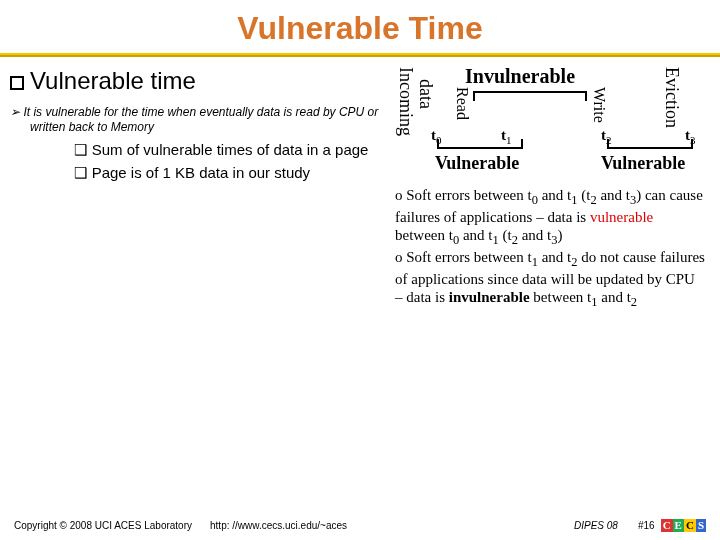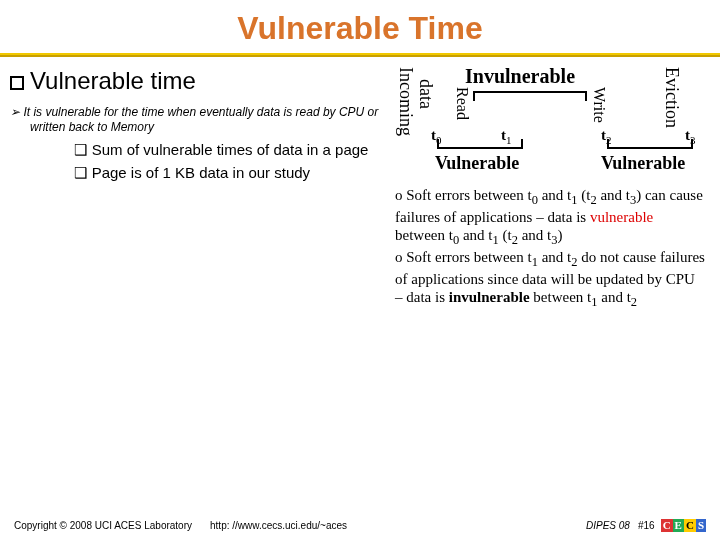--- a/index.html
+++ b/index.html
@@ -133,21 +133,21 @@
     left: 14px;
     right: 14px;
     font-size: 10px;
     font-family: Arial, sans-serif;
     color: #000;
     display: flex;
     align-items: center;
   }
   .footer .copy { flex: 0 0 auto; margin-right: 18px; }
   .footer .url { flex: 1 1 auto; }
-  .footer .conf { flex: 0 0 auto; font-style: italic; margin-right: 8px; }
+  .footer .conf { flex: 0 0 auto; font-style: italic; margin-right: 20px; }
   .footer .page { flex: 0 0 auto; margin-right: 6px; }
   .cecs-logo {
     flex: 0 0 auto;
     display: inline-flex;
     font-family: "Times New Roman", serif;
     font-weight: bold;
     font-size: 11px;
     line-height: 1;
   }
   .cecs-logo span { padding: 1px 2px; }

